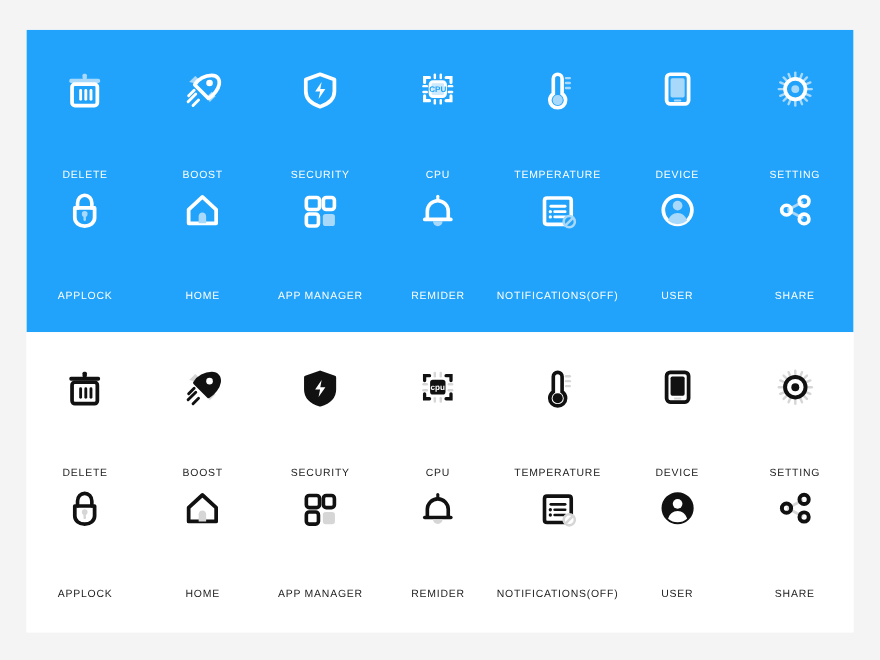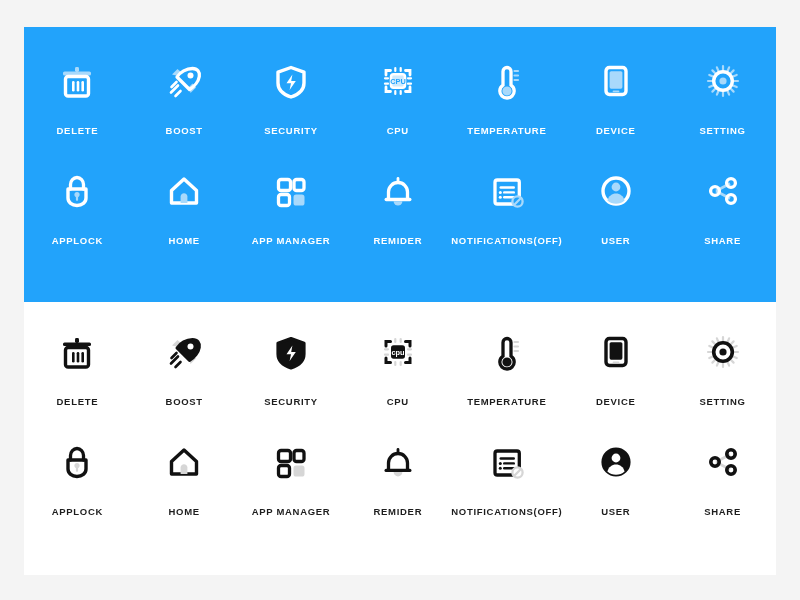--- a/index.html
+++ b/index.html
@@ -38,38 +38,37 @@
   }
   .grid {
     display: grid;
     grid-template-columns: repeat(7, 1fr);
     row-gap: 0px;
   }
   .cell {
     display: flex;
     flex-direction: column;
     align-items: center;
-    justify-content: flex-start;
+    justify-content: space-between;
     height: 110px;
   }
   .glyph {
     width: 52px;
     height: 52px;
     display: flex;
     align-items: center;
     justify-content: center;
   }
   .glyph svg { display: block; }
   .label {
     margin-top: 18px;
     font-size: 9.5px;
     letter-spacing: 0.7px;
     text-align: center;
     white-space: nowrap;
-    font-weight: bold;
   }
   .panel-blue .label { color: #ffffff; }
   .panel-white .label { color: #1d1d1d; }
 </style>
 </head>
 <body>
 
 <div class="board">
 
   <div class="panel panel-blue">

